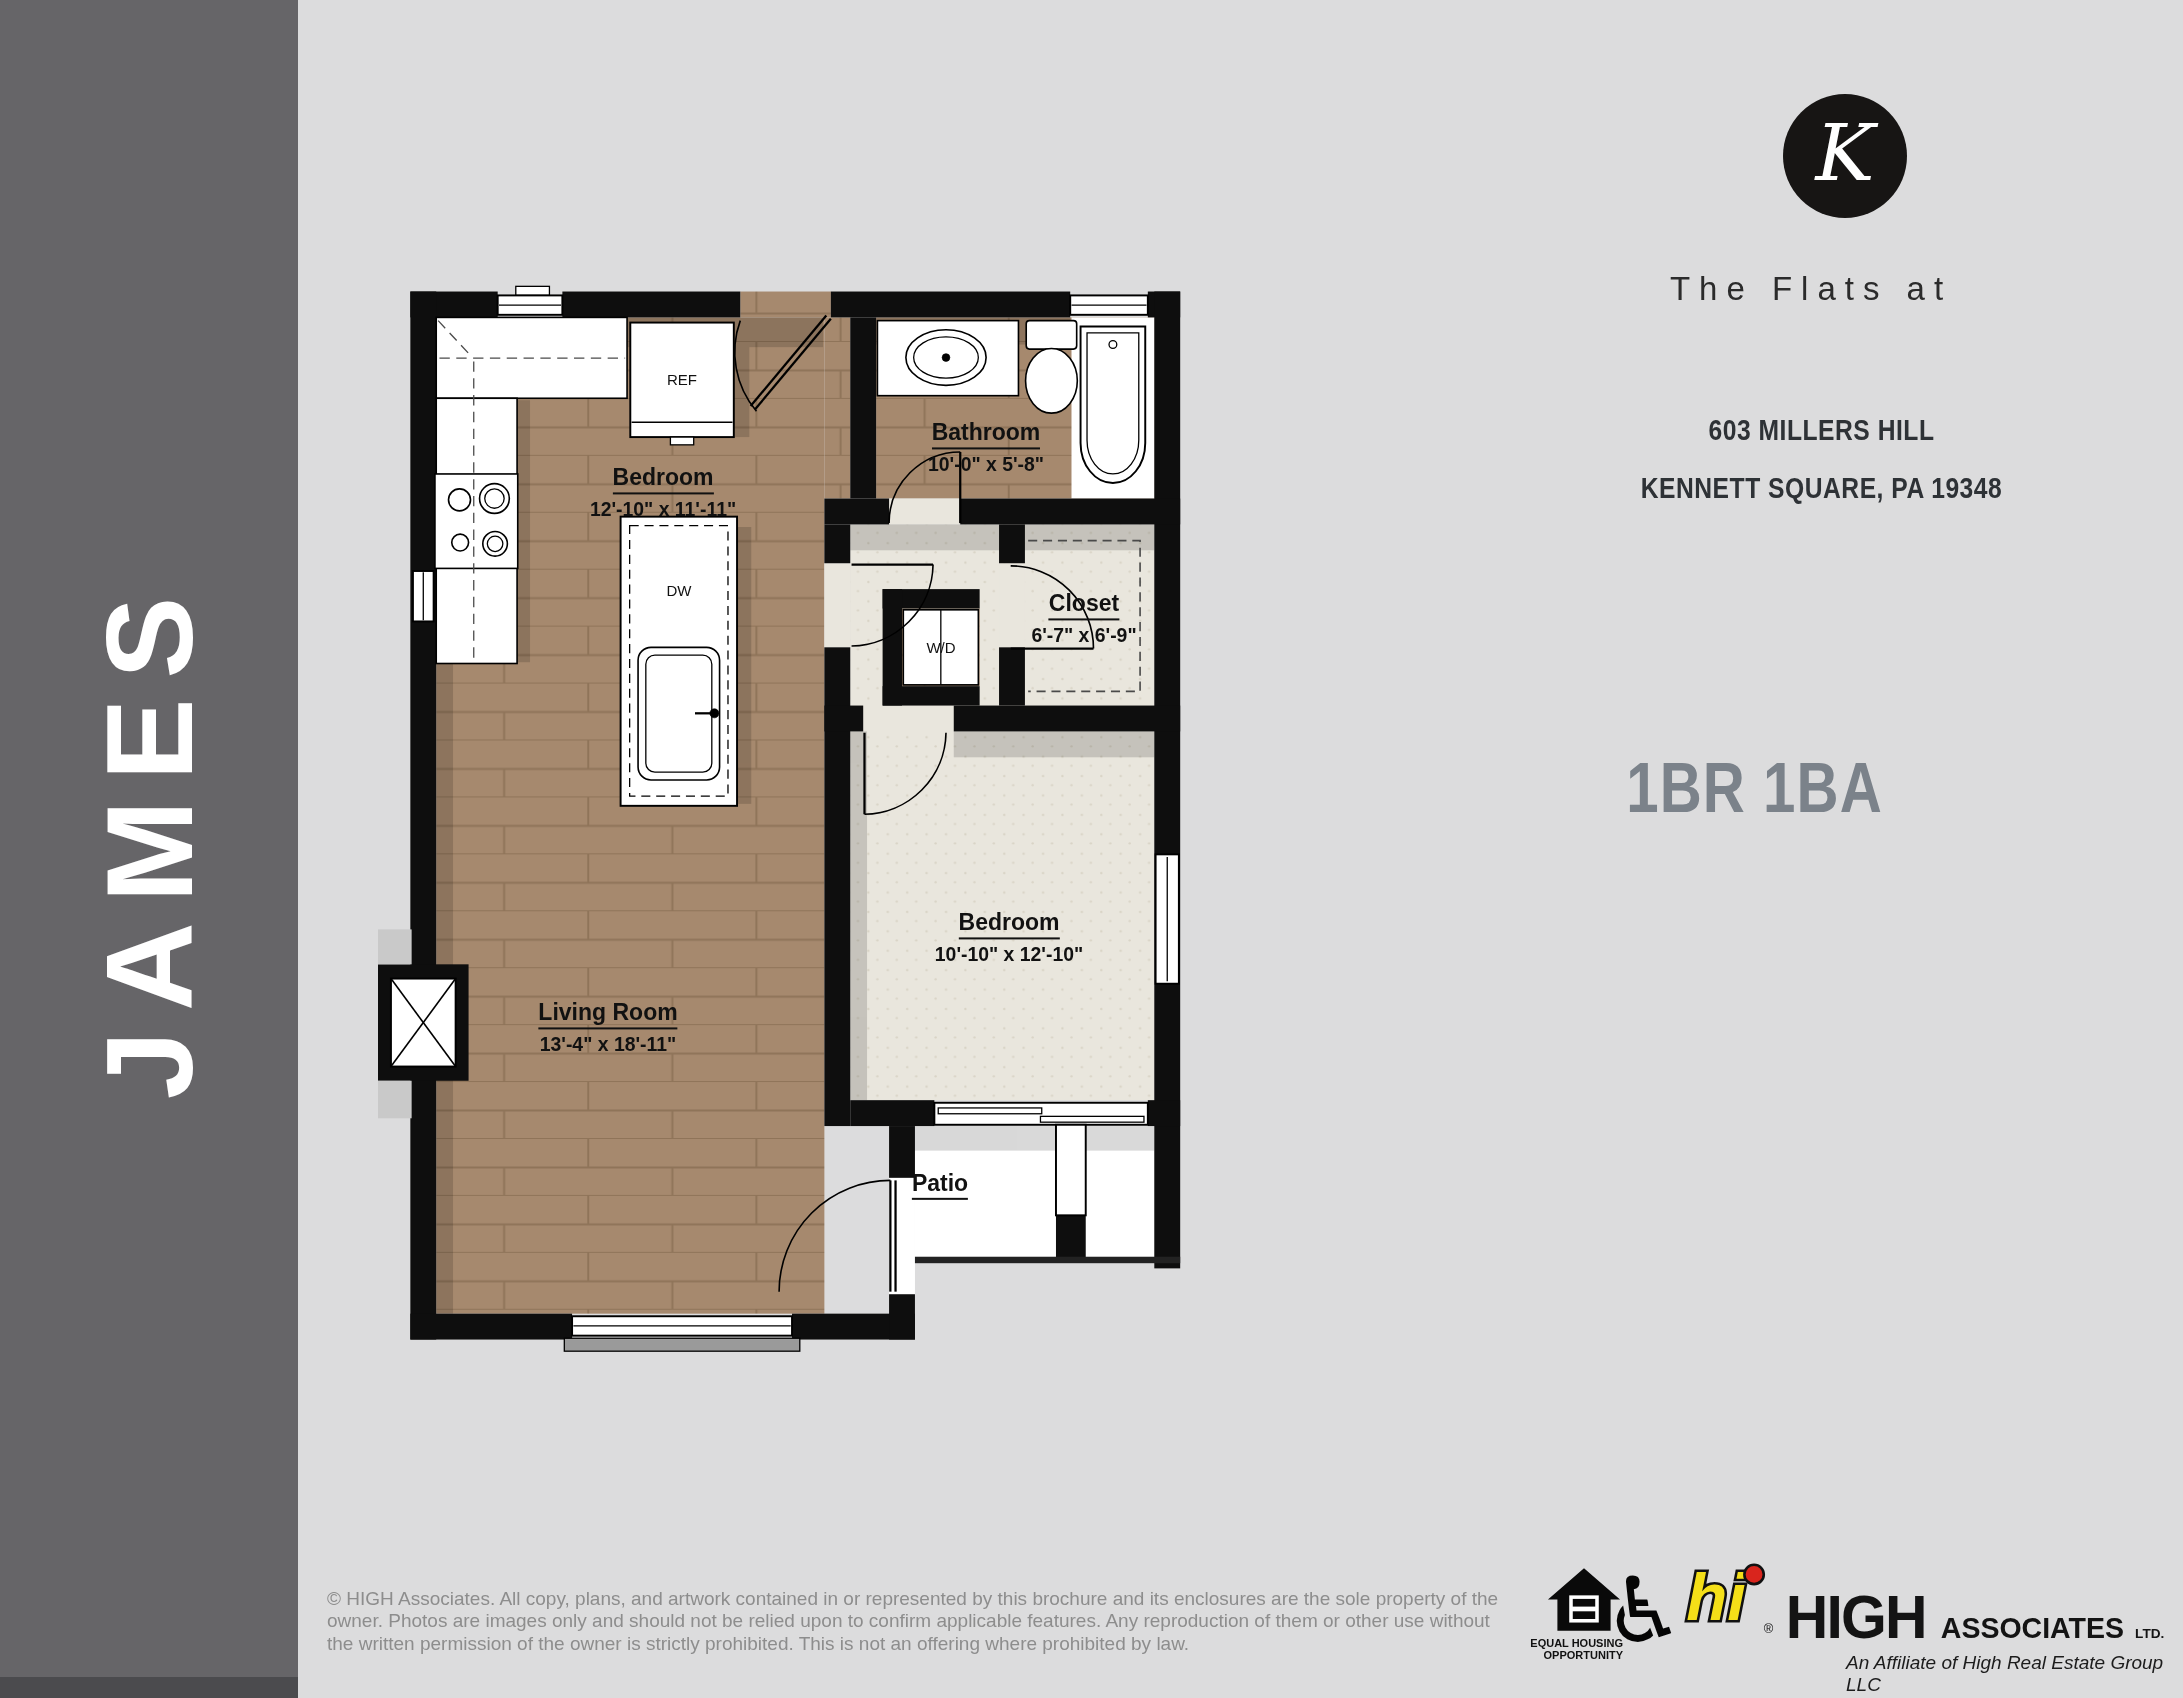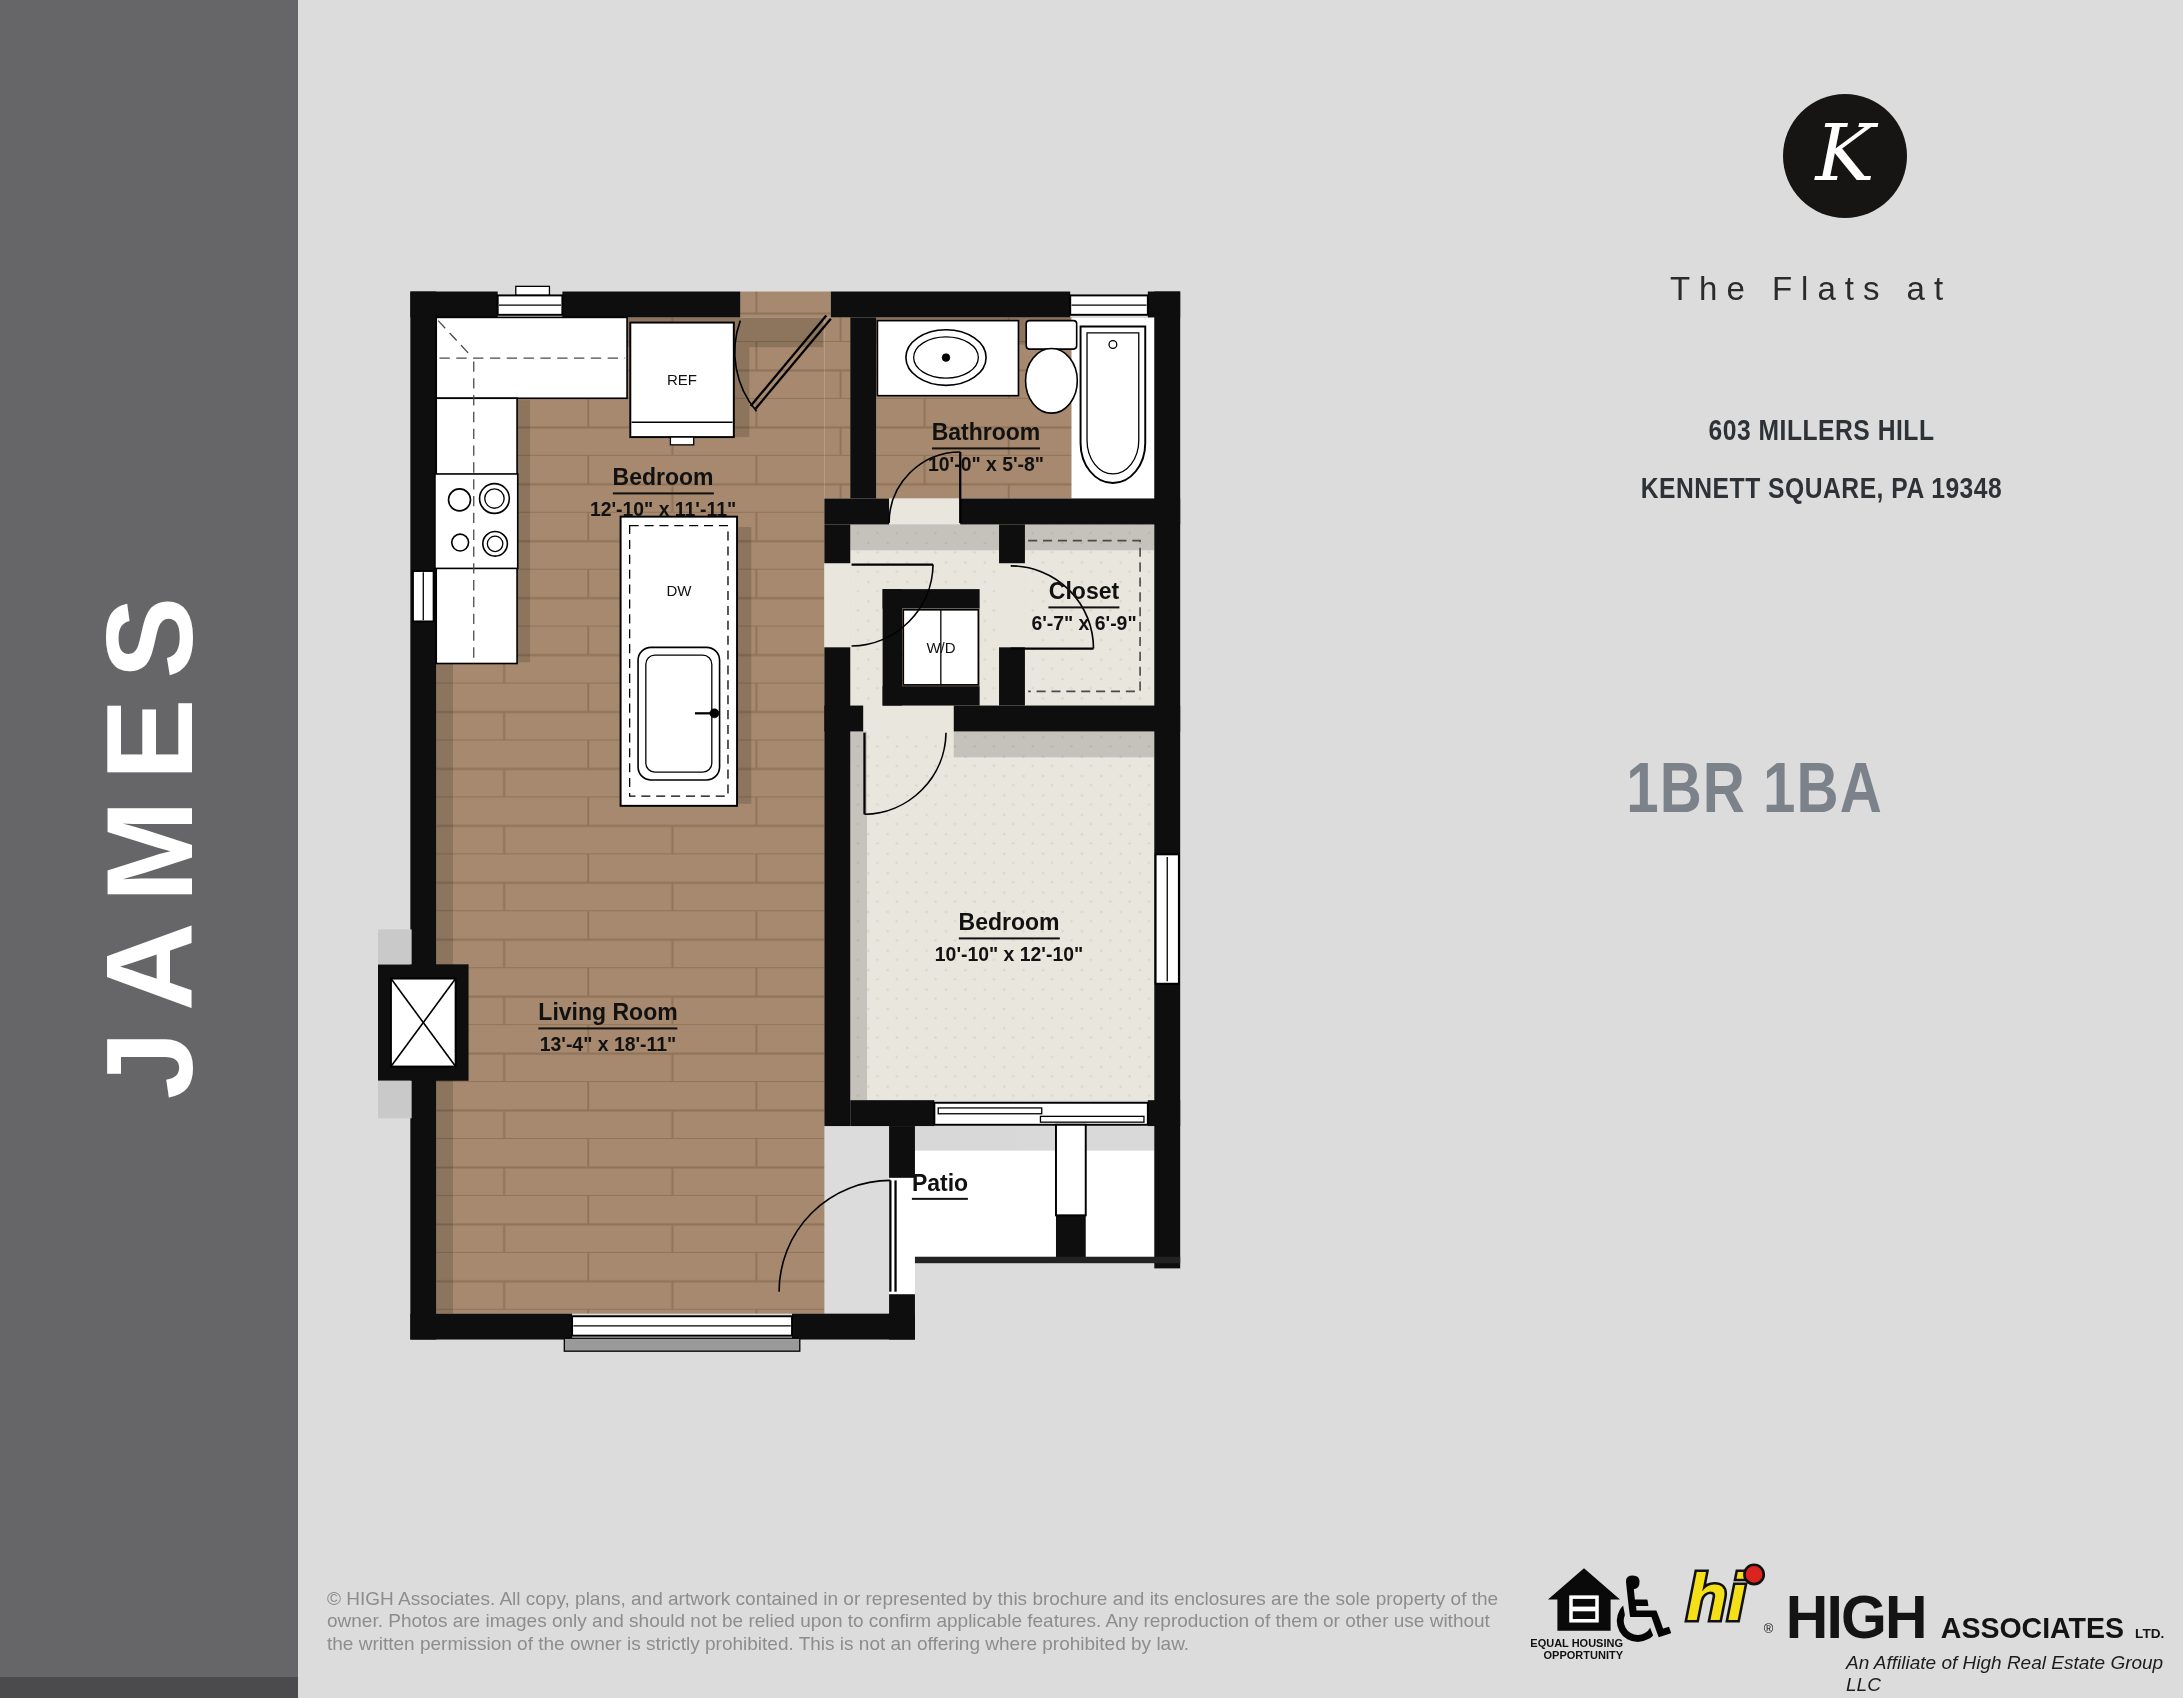--- a/index.html
+++ b/index.html
@@ -245,21 +245,21 @@
     </svg>
 
     <div class="fp-label" style="left:285px;top:208px;">
       <span class="nm">Bedroom</span>
       <span class="dm">12'-10" x 11'-11"</span>
     </div>
     <div class="fp-label" style="left:608px;top:163px;">
       <span class="nm">Bathroom</span>
       <span class="dm">10'-0" x 5'-8"</span>
     </div>
-    <div class="fp-label" style="left:706px;top:322px;">
+    <div class="fp-label" style="left:706px;top:334px;">
       <span class="nm">Closet</span>
       <span class="dm">6'-7" x 6'-9"</span>
     </div>
     <div class="fp-label" style="left:631px;top:653px;">
       <span class="nm">Bedroom</span>
       <span class="dm">10'-10" x 12'-10"</span>
     </div>
     <div class="fp-label" style="left:230px;top:743px;">
       <span class="nm">Living Room</span>
       <span class="dm">13'-4" x 18'-11"</span>

